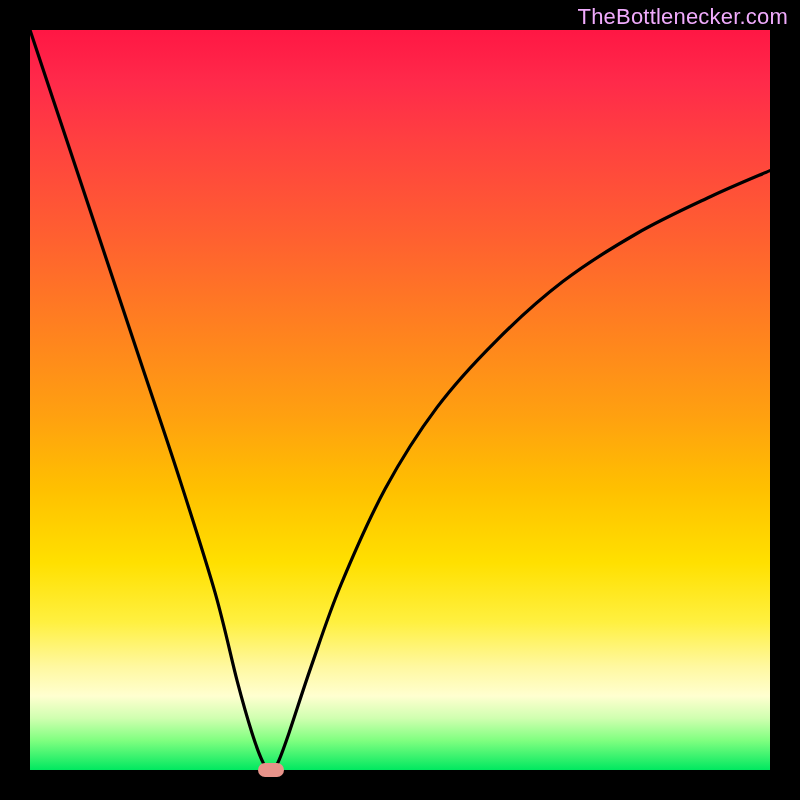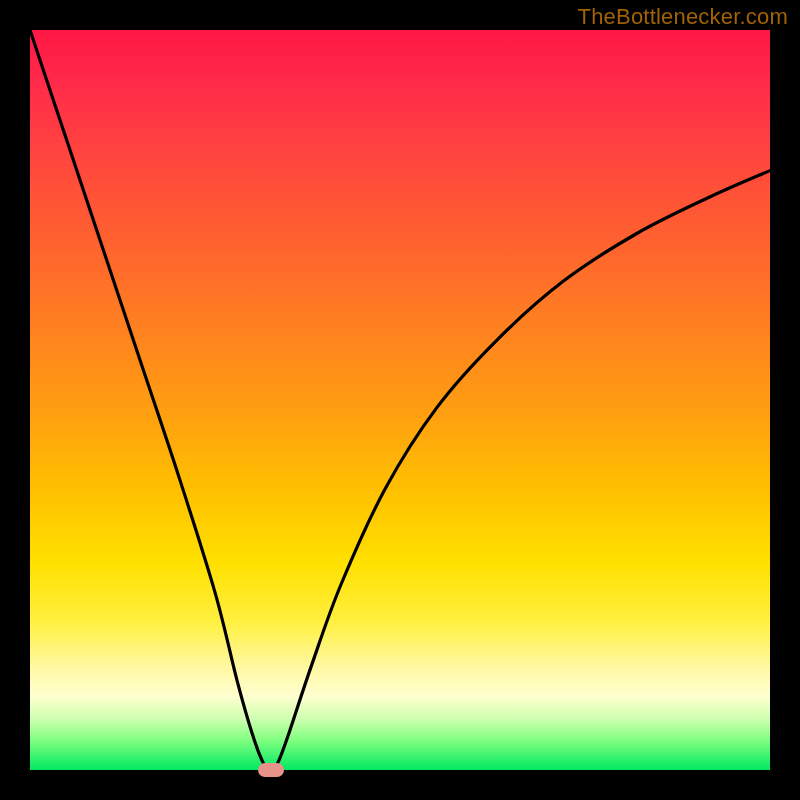--- a/index.html
+++ b/index.html
@@ -52,21 +52,21 @@
     width: 26px;
     height: 14px;
     border-radius: 7px;
     background: #e8938a;
     transform: translate(-50%, -50%);
   }
   .attribution {
     position: absolute;
     top: 4px;
     right: 12px;
-    color: #a16207;
+    color: #f0abfc;
     font-size: 22px;
     font-weight: 500;
     letter-spacing: 0.2px;
   }
 </style>
 </head>
 <body>
 
 <div class="frame">
   <div class="attribution">TheBottlenecker.com</div>

